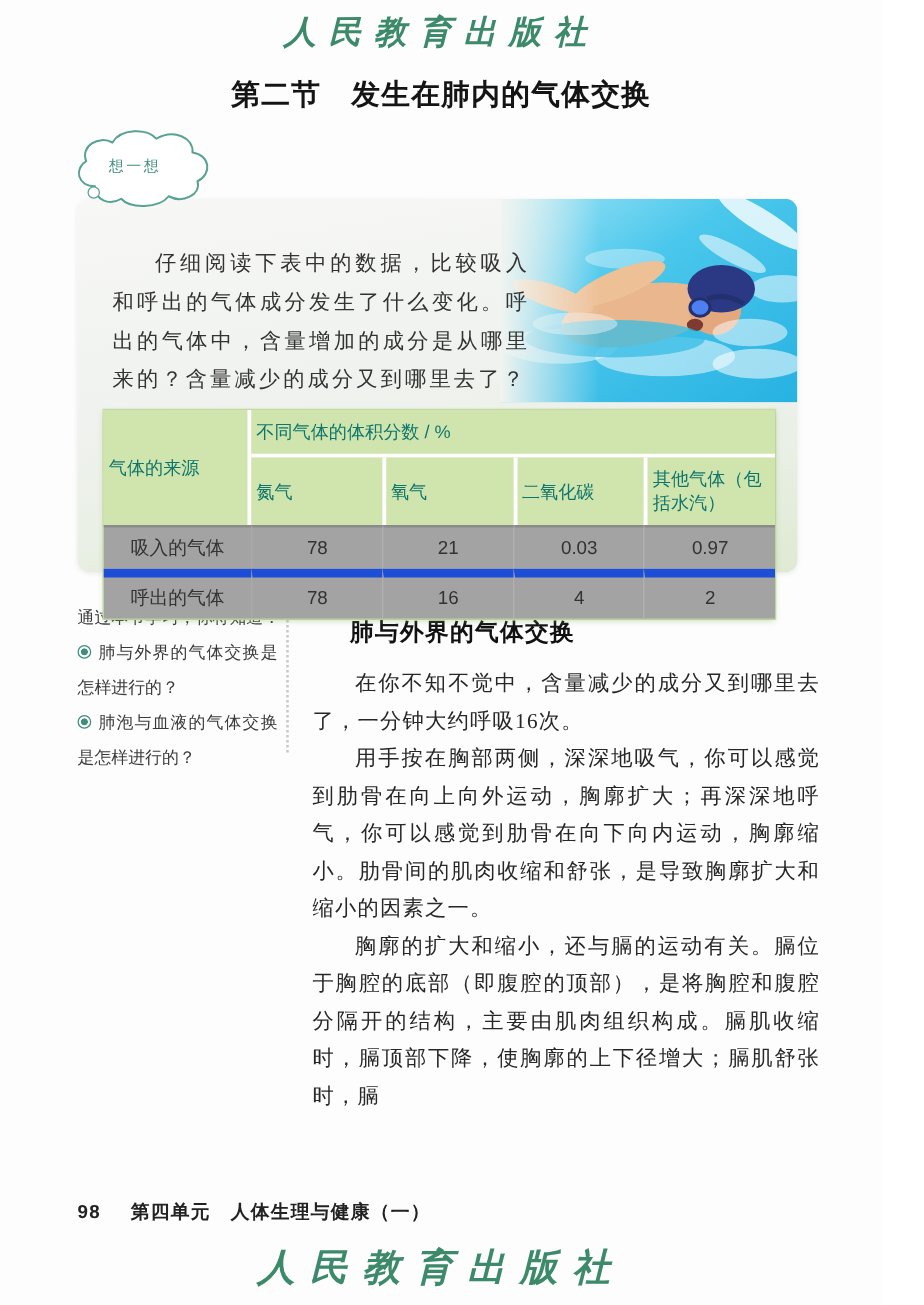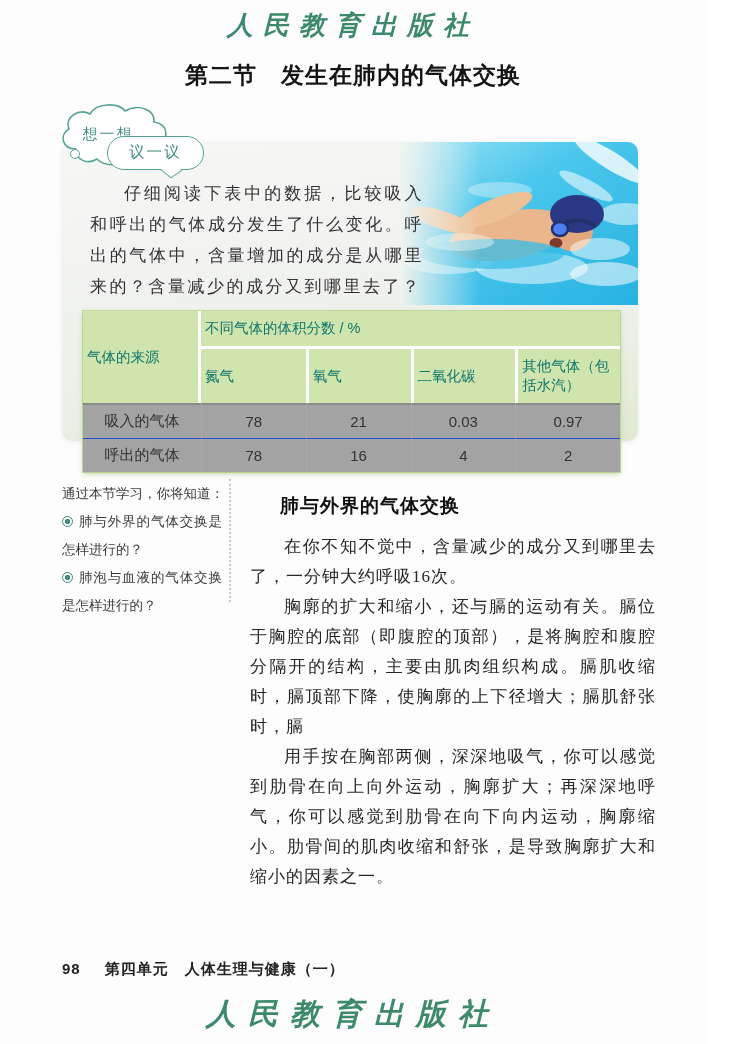--- a/index.html
+++ b/index.html
@@ -40,21 +40,21 @@
     letter-spacing: 1px;
   }
 
   
   .bubble-cloud { position: absolute; left: 52px; top: 101px; width: 132px; height: 72px; z-index: 3; }
   .bubble-cloud svg { position: absolute; left: 0; top: 0; }
   .bubble-cloud .cloud-label {
     position: absolute; left: 0; top: 24px; width: 112px;
     text-align: center;
     font-family: "Liberation Sans", sans-serif;
-    font-size: 15px; color: #3f8d7d; letter-spacing: 2px;
+    font-size: 12px; color: #3f8d7d; letter-spacing: 2px;
   }
   .cloud-dot {
     position: absolute; left: 70px; top: 149px;
     width: 10px; height: 10px; border-radius: 50%;
     background: #fff; border: 1.5px solid #56a393; z-index: 3;
   }
   .bubble-talk {
     position: absolute; left: 107px; top: 136px; z-index: 3;
     background: #fff;
     border: 1.5px solid #56a393;
@@ -68,21 +68,21 @@
     position: absolute; left: 60%; bottom: -7.5px;
     width: 12px; height: 12px;
     background: #fff;
     border-right: 1.5px solid #56a393;
     border-bottom: 1.5px solid #56a393;
     transform: rotate(38deg) skewX(-18deg);
   }
 
   
   .panel {
-    position: absolute; left: 62px; top: 142px;
+    position: absolute; left: 62px; top: 159px;
     width: 576px; height: 299px;
     border-radius: 10px;
     background: linear-gradient(172deg, #f7f8f6 0%, #f0f2ef 45%, #eaf0e6 72%, #dfe9d2 100%);
     box-shadow: 0 1px 4px rgba(0,0,0,0.07);
     z-index: 1;
   }
   .photo {
     position: absolute; right: 0; top: 0;
     width: 238px; height: 163px;
     border-top-right-radius: 10px;
@@ -125,21 +125,21 @@
   table.gas th.group { border-bottom: 3px solid #fff; }
   table.gas th.col + th.col { border-left: 3px solid #fff; }
   table.gas td {
     background: #a3a3a3;
     font-size: 15px;
     color: #333;
     text-align: center;
     padding: 7px 4px;
   }
   table.gas tbody tr:first-child td { border-top: 2px solid #8b8b8b; }
-  table.gas tbody tr + tr td { border-top: 1px solid #1d4ed8; }
+  table.gas tbody tr + tr td { border-top: 7px solid #1d4ed8; }
   table.gas td + td { border-left: 1px solid #a8a8a8; }
 
   
   .sidebar {
     position: absolute; left: 62px; top: 480px;
     width: 160px;
     font-size: 13.5px; line-height: 28px;
     color: #3a3a3a;
   }
   .sidebar .lead { white-space: nowrap; }
@@ -196,23 +196,20 @@
 
   <h1 class="title">第二节　发生在肺内的气体交换</h1>
 
   <div class="bubble-cloud">
     <svg width="132" height="72" viewBox="0 0 132 72">
       <path d="M24 48 C10 48 7 34 17 28 C12 16 27 7 38 13 C44 2 66 1 73 10 C87 2 103 9 102 21 C116 23 118 38 106 44 C109 55 94 62 83 56 C75 66 52 66 45 58 C35 64 24 59 24 48 Z" fill="#ffffff" stroke="#56a393" stroke-width="1.6" stroke-linejoin="round"></path>
     </svg>
     <span class="cloud-label">想一想</span>
   </div>
   <div class="cloud-dot"></div>
-  <div class="bubble-talk">
-    <span>议一议</span>
-  </div>
 
   <div class="panel">
 
     <div class="photo">
       <svg width="238" height="163" viewBox="0 0 238 163" preserveAspectRatio="none">
         <defs>
           <linearGradient id="wg" x1="0" y1="0" x2="1" y2="1">
             <stop offset="0" stop-color="#9fe4f6"></stop>
             <stop offset="0.4" stop-color="#4ac7ec"></stop>
             <stop offset="1" stop-color="#27b2e2"></stop>
@@ -287,22 +284,22 @@
     <p class="lead">通过本节学习，你将知道：</p>
     <p class="item"><span class="bullet"></span><span>肺与外界的气体交换是怎样进行的？</span></p>
     <p class="item"><span class="bullet"></span><span>肺泡与血液的气体交换是怎样进行的？</span></p>
   </aside>
 
   <div class="divider"></div>
 
   <div class="main">
     <h2>肺与外界的气体交换</h2>
     <p>在你不知不觉中，含量减少的成分又到哪里去了，一分钟大约呼吸16次。</p>
+    <p>用手按在胸部两侧，深深地吸气，你可以感觉到肋骨在向上向外运动，胸廓扩大；再深深地呼气，你可以感觉到肋骨在向下向内运动，胸廓缩小。肋骨间的肌肉收缩和舒张，是导致胸廓扩大和缩小的因素之一。</p>
     <p>胸廓的扩大和缩小，还与膈的运动有关。膈位于胸腔的底部（即腹腔的顶部），是将胸腔和腹腔分隔开的结构，主要由肌肉组织构成。膈肌收缩时，膈顶部下降，使胸廓的上下径增大；膈肌舒张时，膈</p>
-    <p>用手按在胸部两侧，深深地吸气，你可以感觉到肋骨在向上向外运动，胸廓扩大；再深深地呼气，你可以感觉到肋骨在向下向内运动，胸廓缩小。肋骨间的肌肉收缩和舒张，是导致胸廓扩大和缩小的因素之一。</p>
   </div>
 
   <div class="footer">
     <span class="pagenum">98</span><span class="unit">第四单元　人体生理与健康（一）</span>
   </div>
 
   <div class="logo bottom">人民教育出版社</div>
 
 </div>
 

